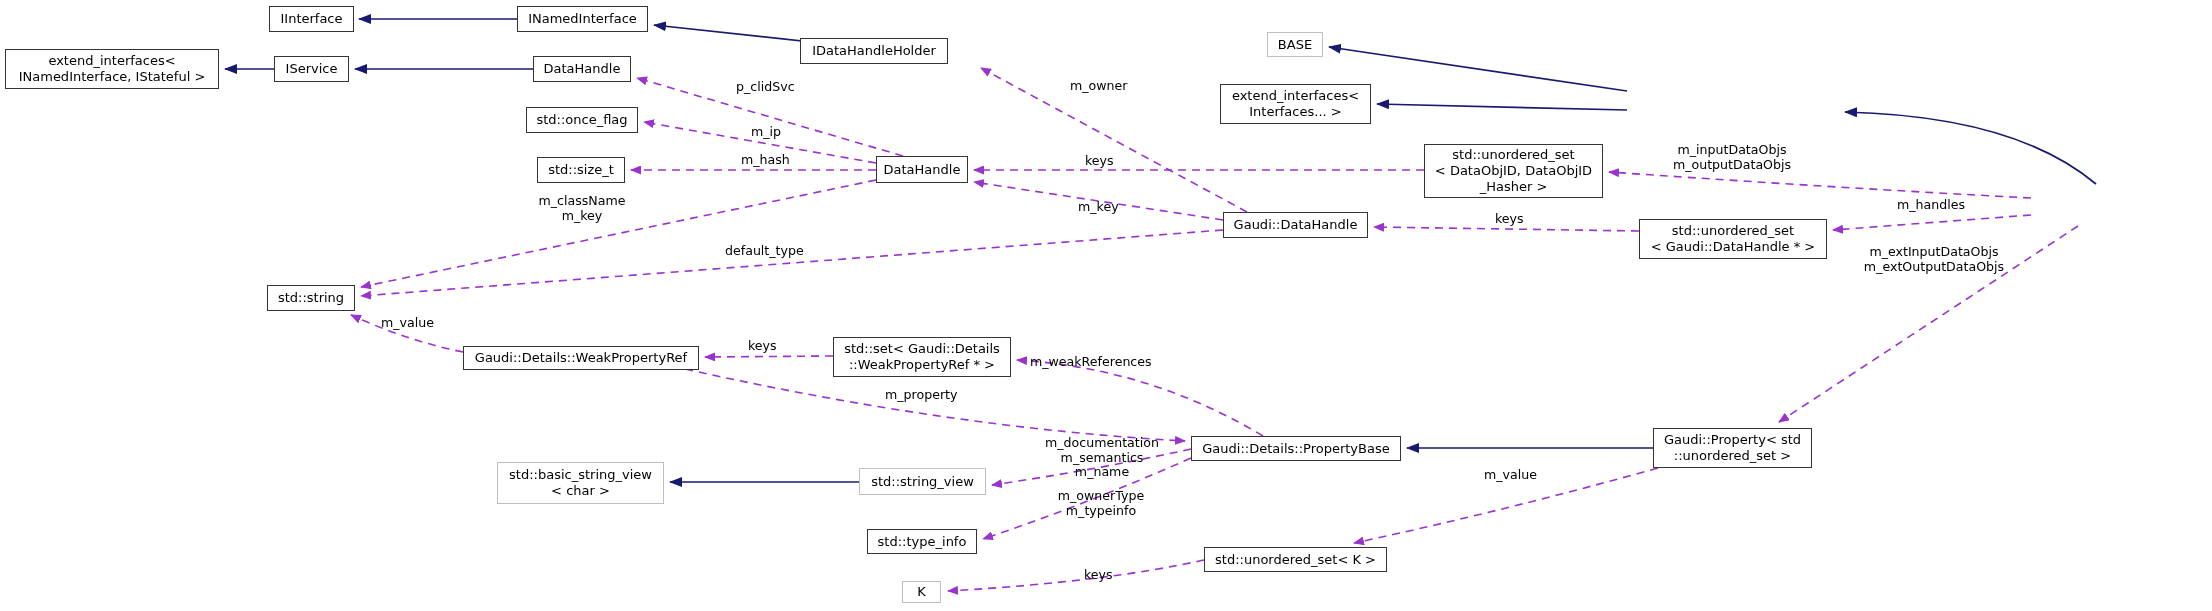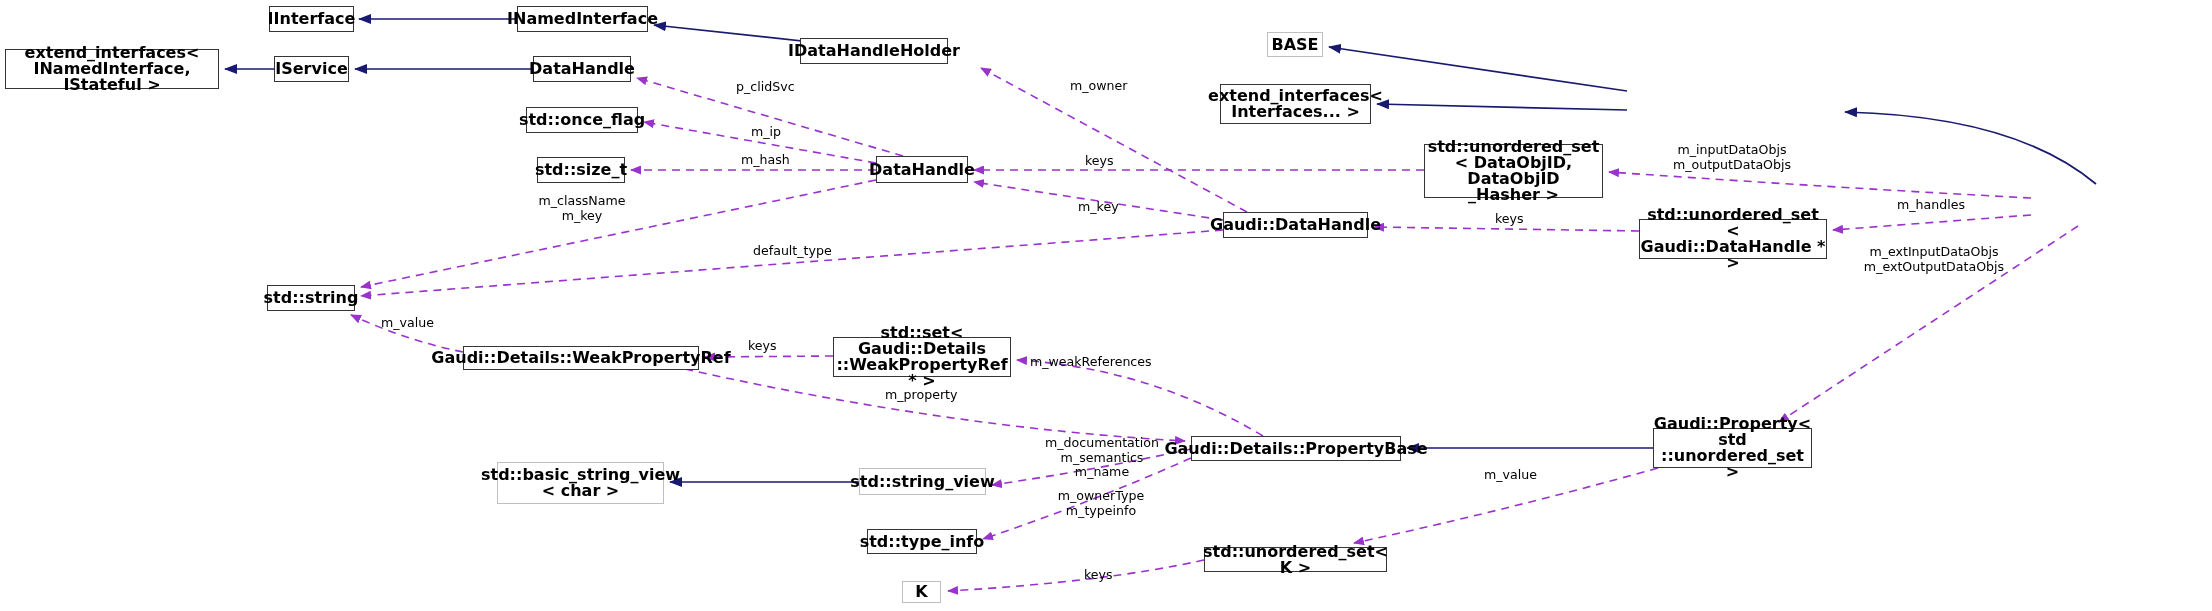--- a/index.html
+++ b/index.html
@@ -7,21 +7,21 @@
     position:relative;width:2212px;height:611px;background:#ffffff;
     font-family:"DejaVu Sans","Liberation Sans",sans-serif;overflow:hidden;
   }
   #edges{position:absolute;left:0;top:0;z-index:1;}
   .inh{fill:none;stroke:#191970;stroke-width:1.7px;}
   .use{fill:none;stroke:#9a32cd;stroke-width:1.6px;stroke-dasharray:8 6;}
   .node{
     position:absolute;z-index:2;box-sizing:border-box;
     background:#ffffff;border:1.4px solid #353535;color:#000000;
     display:flex;align-items:center;justify-content:center;text-align:center;
-    font-size:16px;line-height:16px;white-space:pre-line;font-weight:bold;
+    font-size:13px;line-height:16px;white-space:pre-line;
   }
   .node.template{border-color:#bfbfbf;text-align:center;}
   .node.highlight{background:#bfbfbf;border-color:#000000;}
   .elabel{
     position:absolute;z-index:3;color:#000000;font-size:12.6px;line-height:14.5px;
     white-space:pre-line;text-align:center;
   }
 </style>
 </head>
 <body>
@@ -103,21 +103,21 @@
   <div class="node" style="left:1653px;top:428px;width:159px;height:40px">Gaudi::Property&lt; std
 ::unordered_set &gt;</div>
 
   <div class="elabel" style="left:736px;top:80px">p_clidSvc</div>
   <div class="elabel" style="left:751px;top:125px">m_ip</div>
   <div class="elabel" style="left:741px;top:153px">m_hash</div>
   <div class="elabel" style="left:527px;top:194px;width:110px">m_className
 m_key</div>
   <div class="elabel" style="left:1078px;top:200px">m_key</div>
   <div class="elabel" style="left:1070px;top:79px">m_owner</div>
-  <div class="elabel" style="left:753px;top:244px">default_type</div>
+  <div class="elabel" style="left:725px;top:244px">default_type</div>
   <div class="elabel" style="left:1085px;top:154px">keys</div>
   <div class="elabel" style="left:1495px;top:212px">keys</div>
   <div class="elabel" style="left:1668px;top:143px;width:128px">m_inputDataObjs
 m_outputDataObjs</div>
   <div class="elabel" style="left:1897px;top:198px">m_handles</div>
   <div class="elabel" style="left:1858px;top:245px;width:152px">m_extInputDataObjs
 m_extOutputDataObjs</div>
   <div class="elabel" style="left:381px;top:316px">m_value</div>
   <div class="elabel" style="left:748px;top:339px">keys</div>
   <div class="elabel" style="left:1030px;top:355px">m_weakReferences</div>

